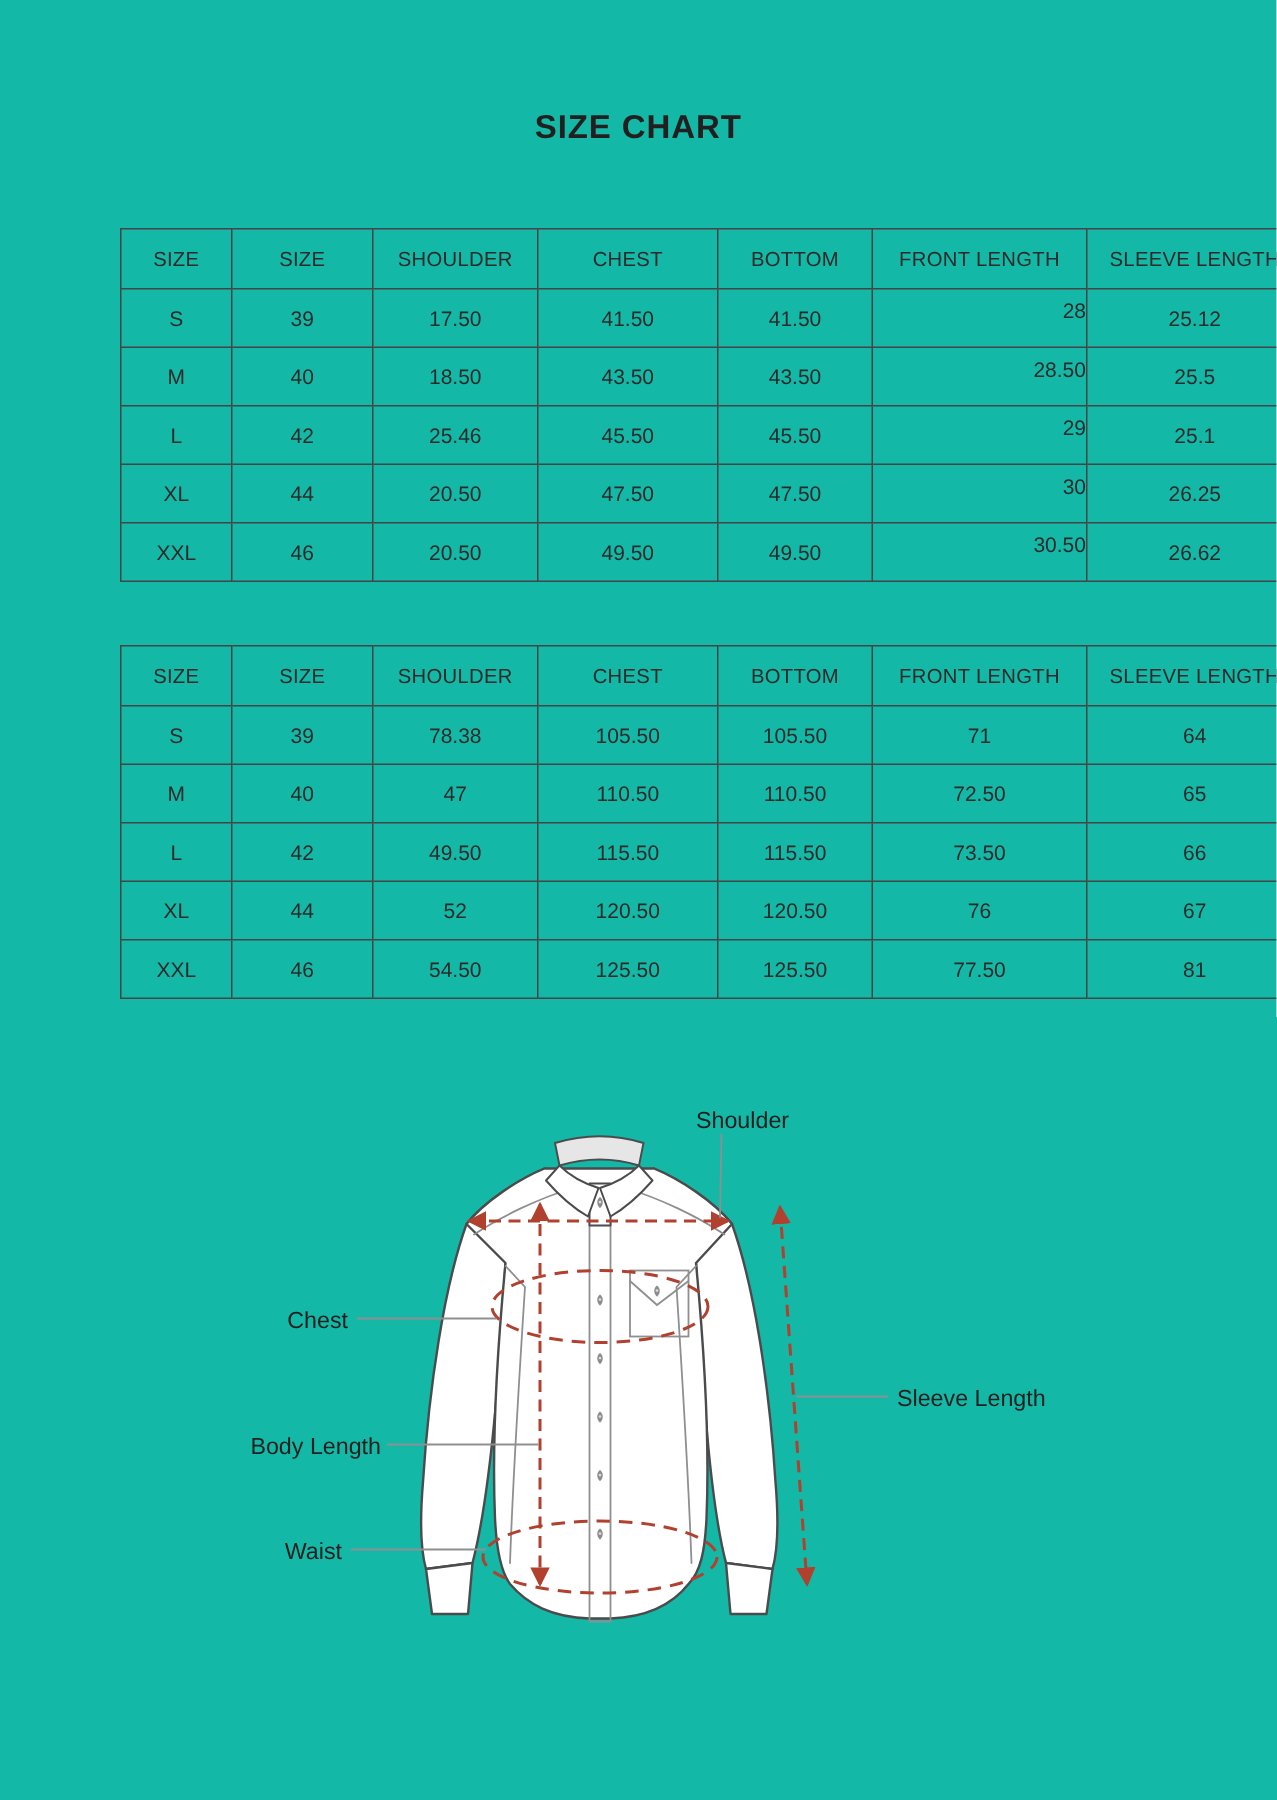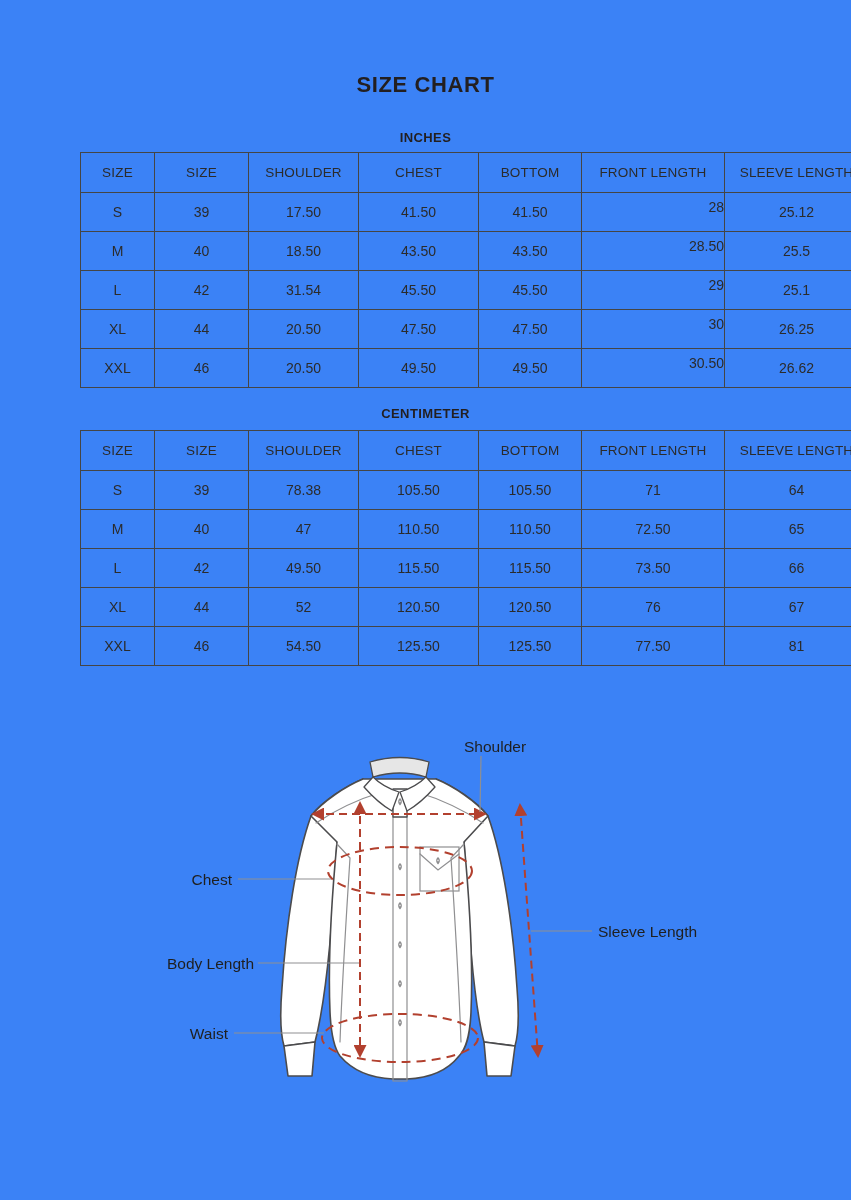--- a/index.html
+++ b/index.html
@@ -4,21 +4,21 @@
 <style>
   :root{
     --accent:#b2402e;
     --outline:#4b4b4d;
     --seam:#8f8f91;
     --ink:#262626;
   }
   *{box-sizing:border-box;}
   html,body{margin:0;padding:0;background:#ffffff;}
   .page{
-    position:relative;width:851px;height:1200px;background:#3b82f6;
+    position:relative;width:851px;height:1200px;background:#14b8a6;
     font-family:"Liberation Sans",sans-serif;color:var(--ink);overflow:hidden;
   }
   .page-title{
     position:absolute;top:72px;left:0;width:851px;text-align:center;
     font-size:22px;font-weight:600;letter-spacing:0.6px;color:#231f20;
   }
   .unit-label{
     position:absolute;left:0;width:851px;text-align:center;
     font-size:13px;font-weight:600;letter-spacing:0.4px;color:#231f20;
   }
@@ -54,21 +54,20 @@
   .leader{stroke:#8f8f91;stroke-width:1.2;fill:none;}
   .arrow{fill:var(--accent);}
 </style>
 </head>
 <body>
 
 <div class="page">
 
   <div class="page-title">SIZE CHART</div>
 
-  <div class="unit-label inches">INCHES</div>
   <table class="size-table inches">
     <colgroup>
       <col style="width:74px">
         <col style="width:94px">
         <col style="width:110px">
       <col style="width:120px">
         <col style="width:103px">
         <col style="width:143px">
         <col style="width:144px">
     </colgroup>
@@ -98,21 +97,21 @@
           <td>40</td>
           <td>18.50</td>
           <td>43.50</td>
           <td>43.50</td>
           <td class="raised">28.50</td>
           <td>25.5</td>
         </tr>
         <tr>
           <td>L</td>
           <td>42</td>
-          <td>31.54</td>
+          <td>25.46</td>
           <td>45.50</td>
           <td>45.50</td>
           <td class="raised">29</td>
           <td>25.1</td>
         </tr>
         <tr>
           <td>XL</td>
           <td>44</td>
           <td>20.50</td>
           <td>47.50</td>
@@ -125,21 +124,20 @@
           <td>46</td>
           <td>20.50</td>
           <td>49.50</td>
           <td>49.50</td>
           <td class="raised">30.50</td>
           <td>26.62</td>
         </tr>
       </tbody>
   </table>
 
-  <div class="unit-label centimeter">CENTIMETER</div>
   <table class="size-table centimeter">
     <colgroup>
       <col style="width:74px">
         <col style="width:94px">
         <col style="width:110px">
       <col style="width:120px">
         <col style="width:103px">
         <col style="width:143px">
         <col style="width:144px">
     </colgroup>

